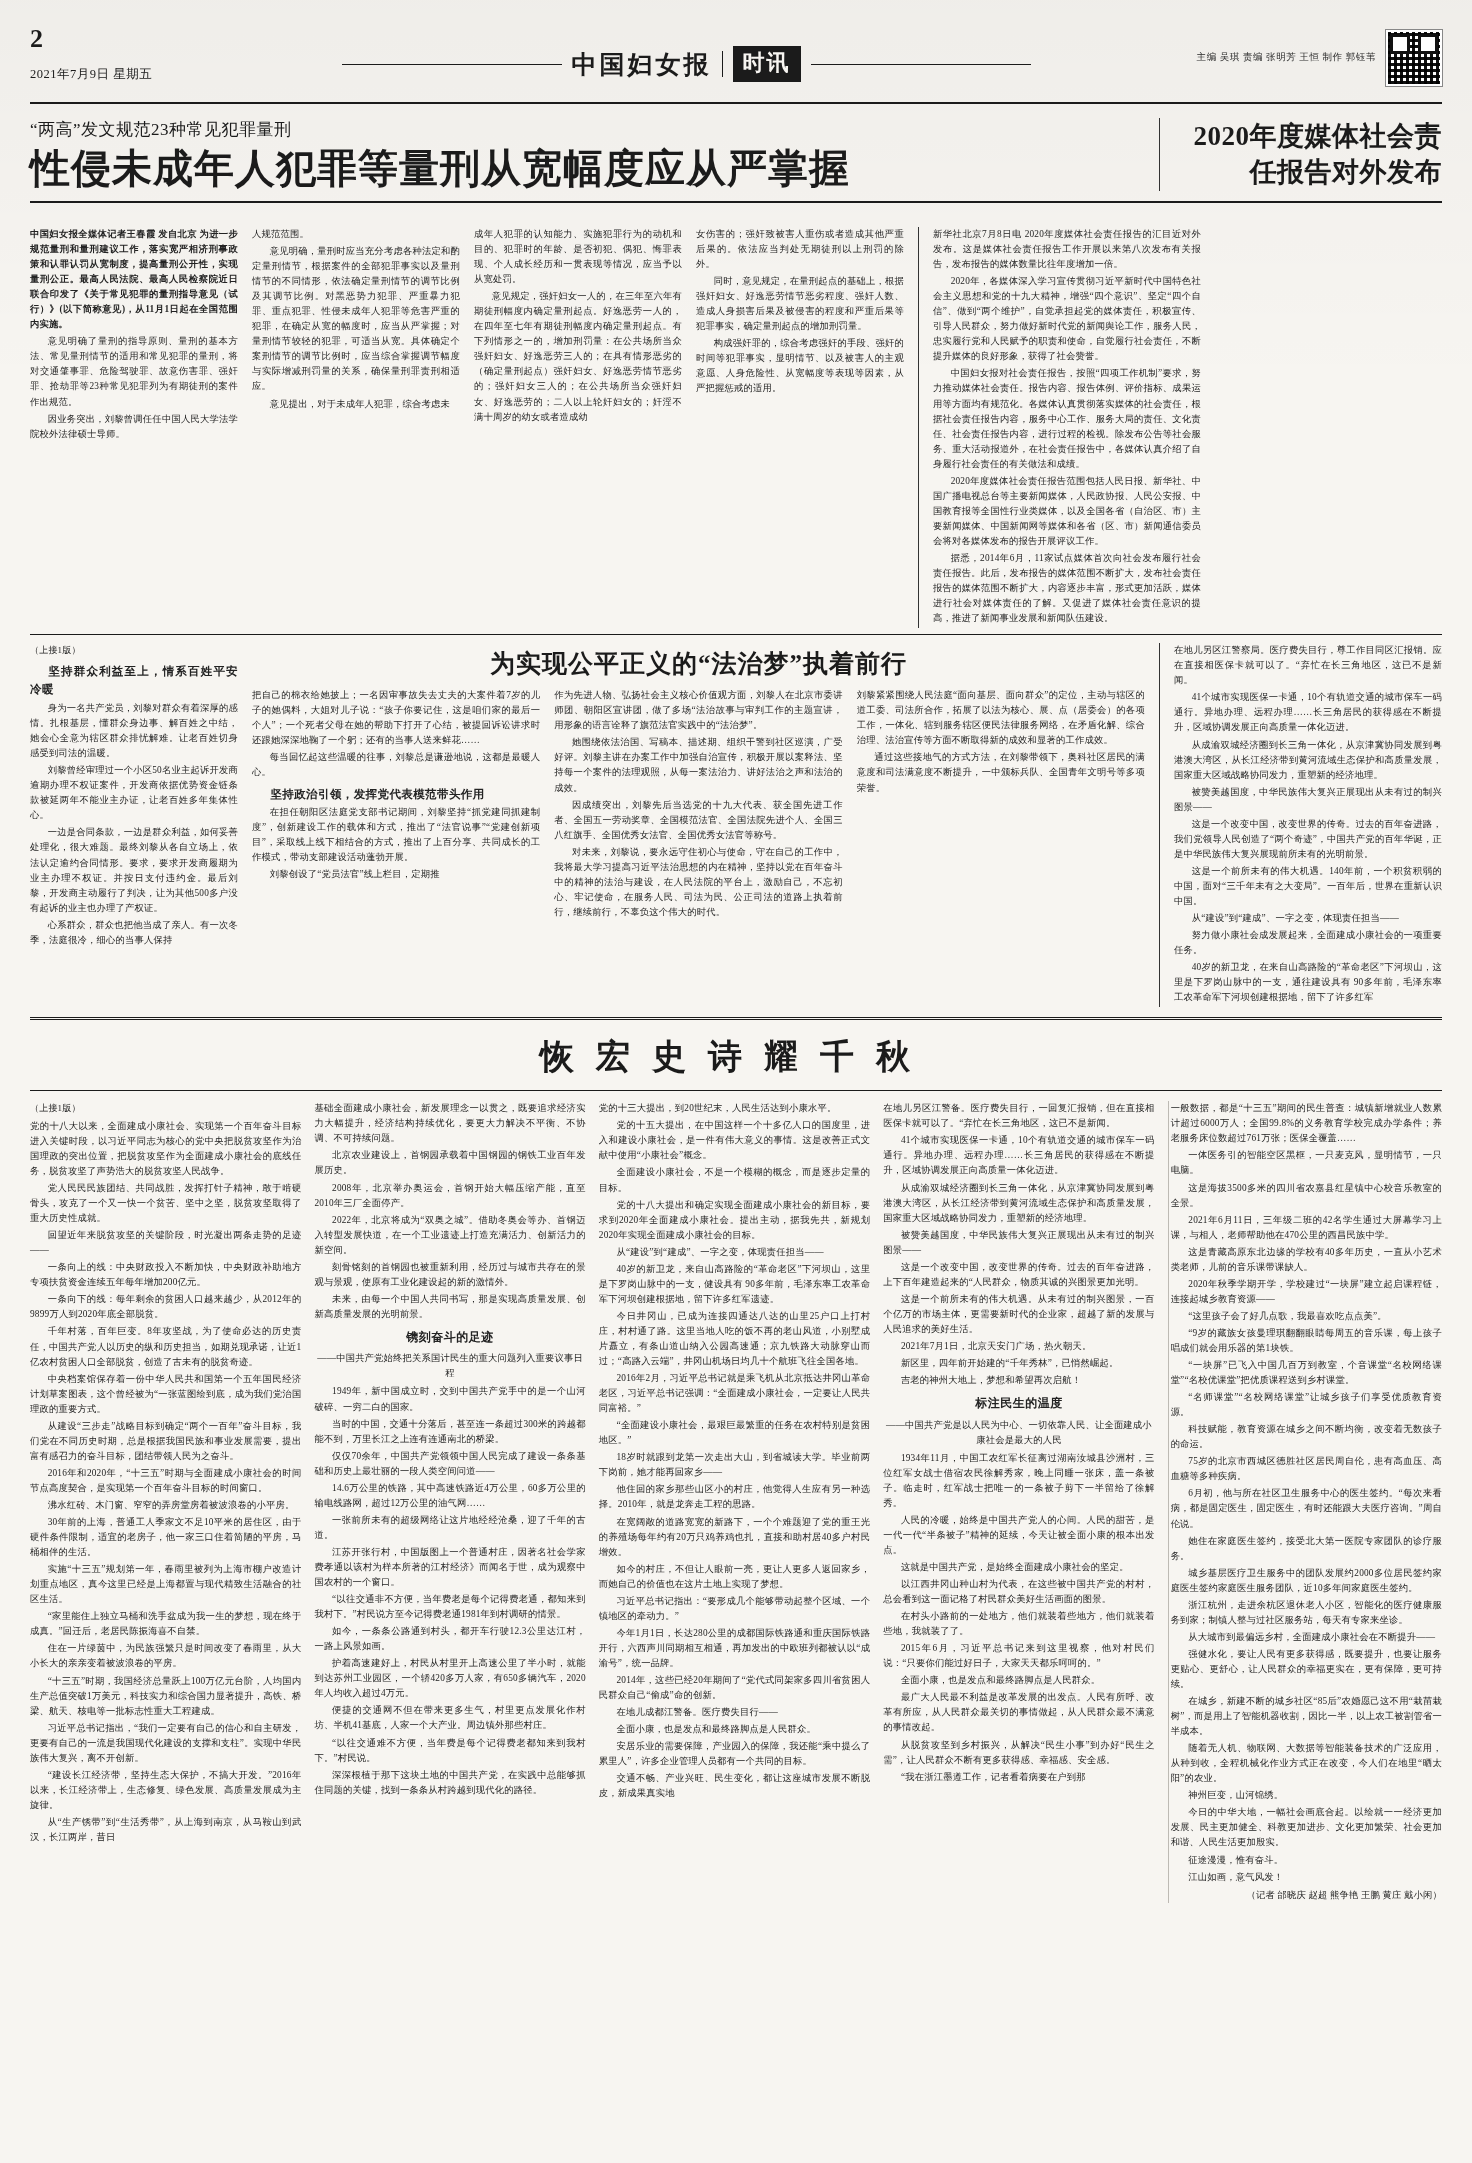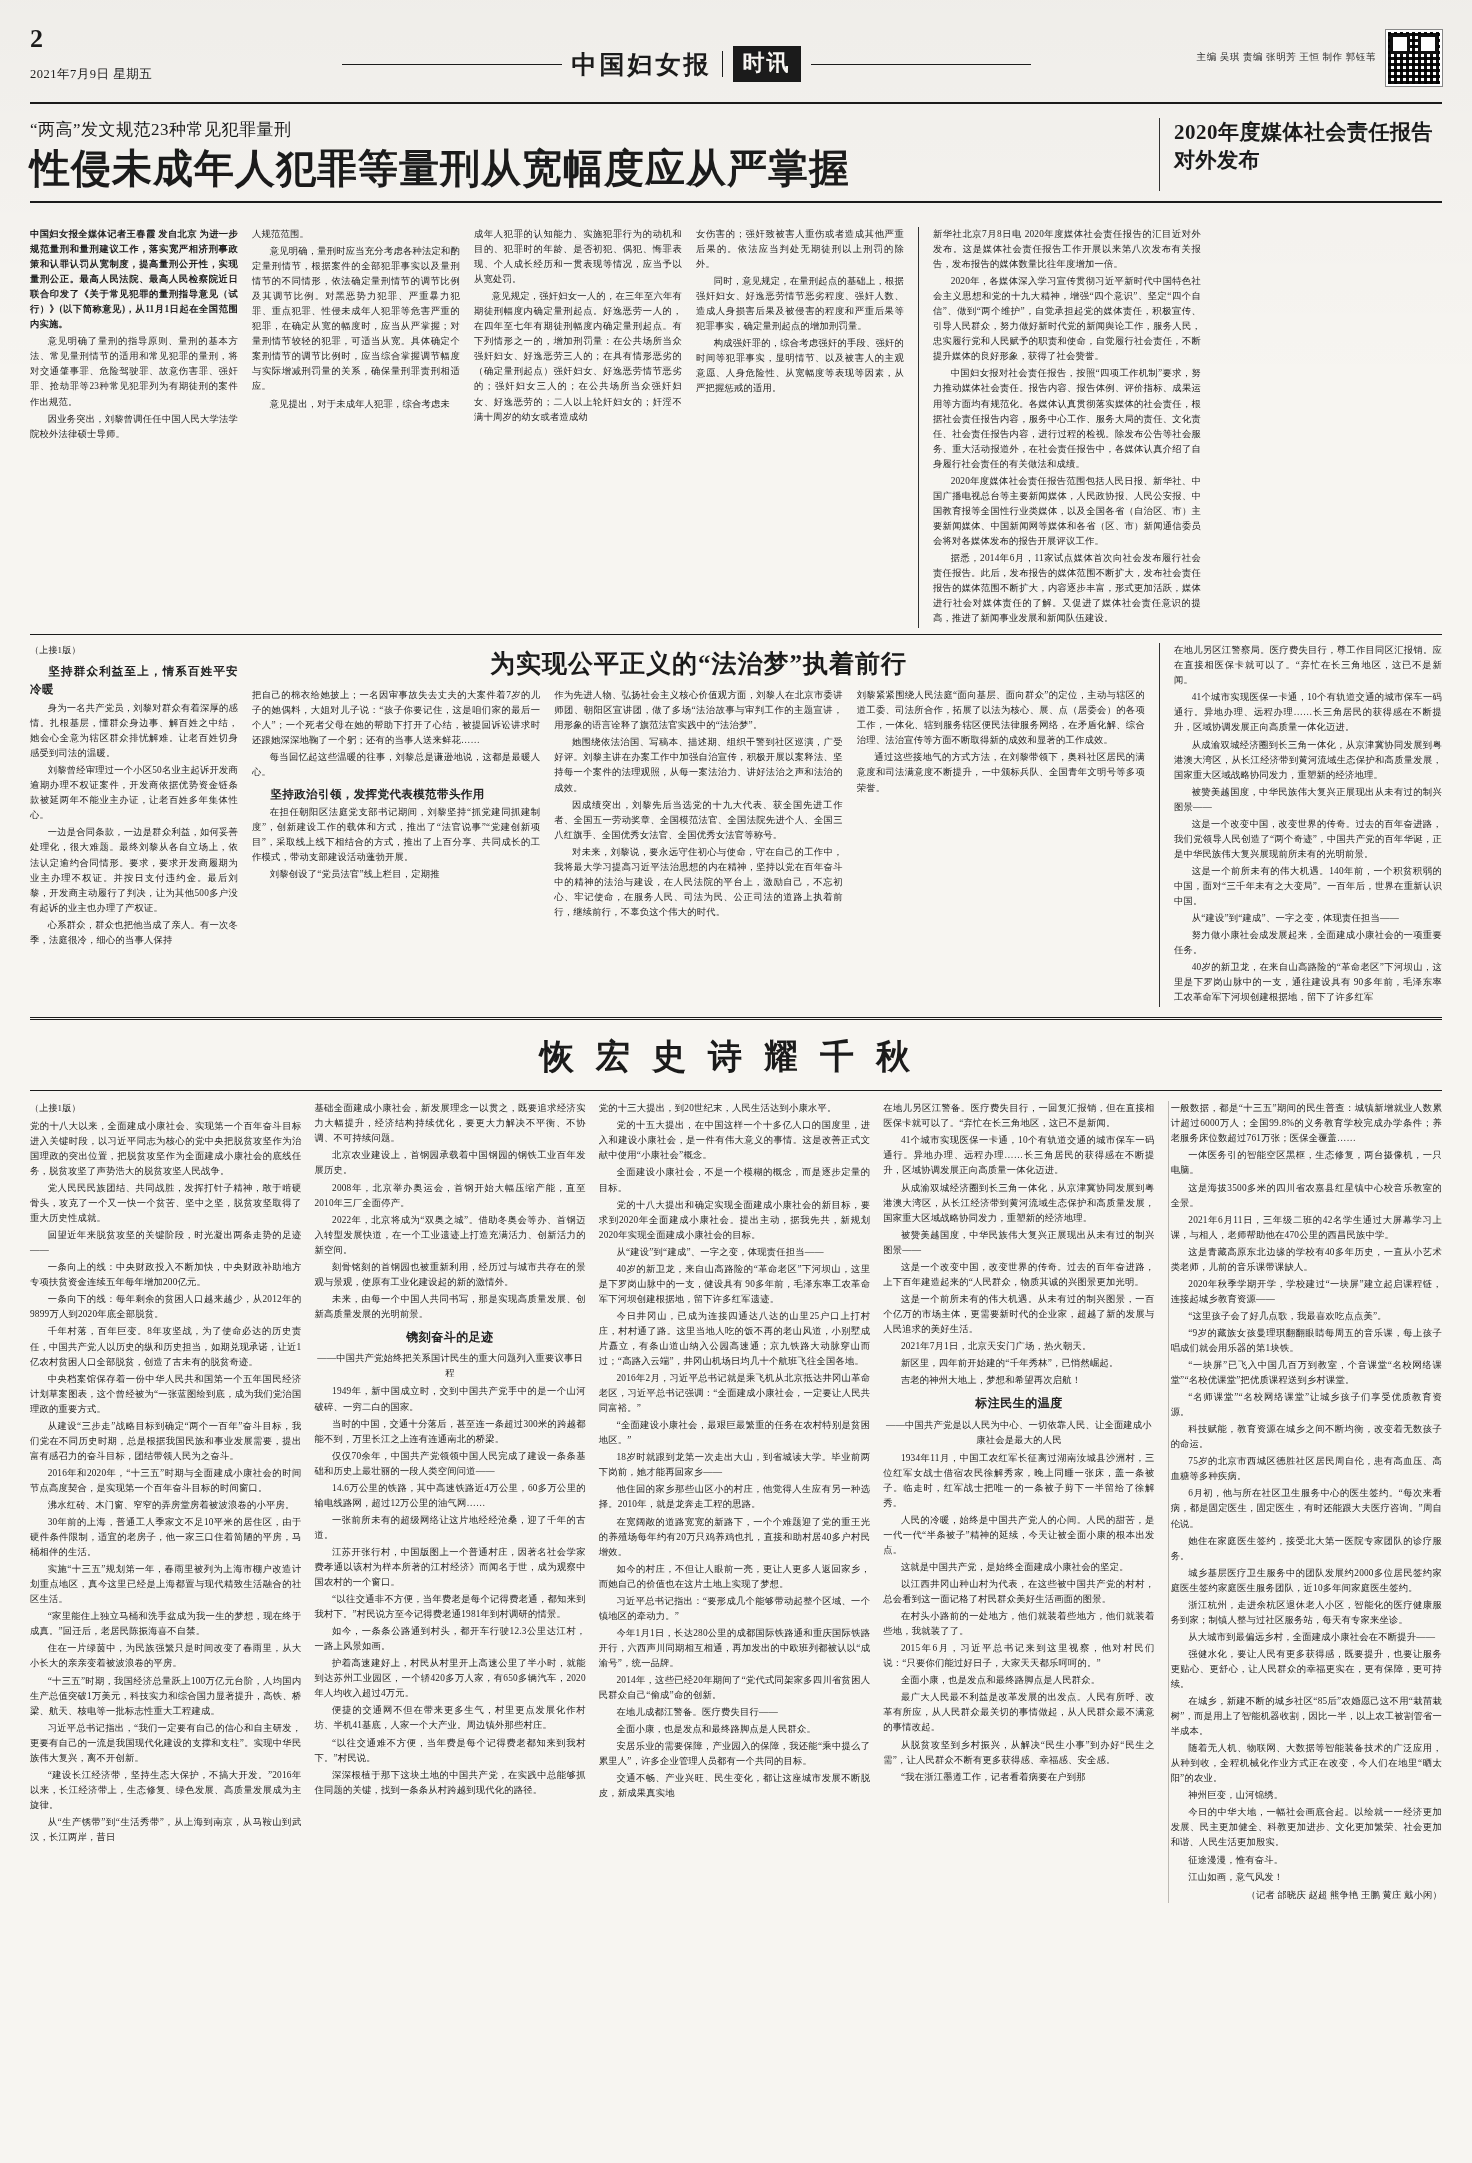--- a/index.html
+++ b/index.html
@@ -81,22 +81,22 @@
   .top-area { display:flex; gap:18px; margin-top:14px; }
   .head-main { flex:1; }
   .kicker { font-size:17px; letter-spacing:0.5px; margin-bottom:4px; }
   .headline {
     font-size:40px; font-weight:bold; letter-spacing:1px;
     line-height:1.15;
     font-family:"DejaVu Serif", serif;
   }
   .head-right { width:268px; border-left:1px solid #333; padding-left:14px; }
   .head-right .h2 {
-    font-size:21px; font-weight:bold; line-height:1.35; letter-spacing:0.5px;
-    text-align:left;
+    font-size:27px; font-weight:bold; line-height:1.35; letter-spacing:0.5px;
+    text-align:right;
   }
   .head-rule { border-bottom:2px solid #1b1b1b; margin:10px 0 0 0; }
 
   
   .col-text {
     font-size:9.3px;
     line-height:1.62;
     text-align:justify;
     color:#232323;
     letter-spacing:0.2px;
@@ -356,21 +356,21 @@
       <p>在村头小路前的一处地方，他们就装着些地方，他们就装着些地，我就装了了。</p>
       <p>2015年6月，习近平总书记来到这里视察，他对村民们说：“只要你们能过好日子，大家天天都乐呵呵的。”</p>
       <p>全面小康，也是发点和最终路脚点是人民群众。</p>
       <p>最广大人民最不利益是改革发展的出发点。人民有所呼、改革有所应，从人民群众最关切的事情做起，从人民群众最不满意的事情改起。</p>
       <p>从脱贫攻坚到乡村振兴，从解决“民生小事”到办好“民生之需”，让人民群众不断有更多获得感、幸福感、安全感。</p>
       <p>“我在浙江墨遵工作，记者看着病要在户到那</p>
     </div>
 
     <div class="c col-text last">
       <p class="noindent">一般数据，都是“十三五”期间的民生普查：城镇新增就业人数累计超过6000万人；全国99.8%的义务教育学校完成办学条件；养老服务床位数超过761万张；医保全覆盖……</p>
-      <p>一体医务引的智能空区黑框，生态修复，两台摄像机，一只电脑。</p>
+      <p>一体医务引的智能空区黑框，一只麦克风，显明情节，一只电脑。</p>
       <p>这是海拔3500多米的四川省农嘉县红星镇中心校音乐教室的全景。</p>
       <p>2021年6月11日，三年级二班的42名学生通过大屏幕学习上课，与相人，老师帮助他在470公里的西昌民族中学。</p>
       <p>这是青藏高原东北边缘的学校有40多年历史，一直从小艺术类老师，儿前的音乐课带课缺人。</p>
       <p>2020年秋季学期开学，学校建过“一块屏”建立起启课程链，连接起城乡教育资源——</p>
       <p>“这里孩子会了好几点歌，我最喜欢吃点点美”。</p>
       <p>“9岁的藏族女孩曼理琪翻翻眼睛每周五的音乐课，每上孩子唱成们就会用乐器的第1块铁。</p>
       <p>“一块屏”已飞入中国几百万到教室，个音课堂“名校网络课堂”“名校优课堂”把优质课程送到乡村课堂。</p>
       <p>“名师课堂”“名校网络课堂”让城乡孩子们享受优质教育资源。</p>
       <p>科技赋能，教育资源在城乡之间不断均衡，改变着无数孩子的命运。</p>
       <p>75岁的北京市西城区德胜社区居民周自伦，患有高血压、高血糖等多种疾病。</p>

